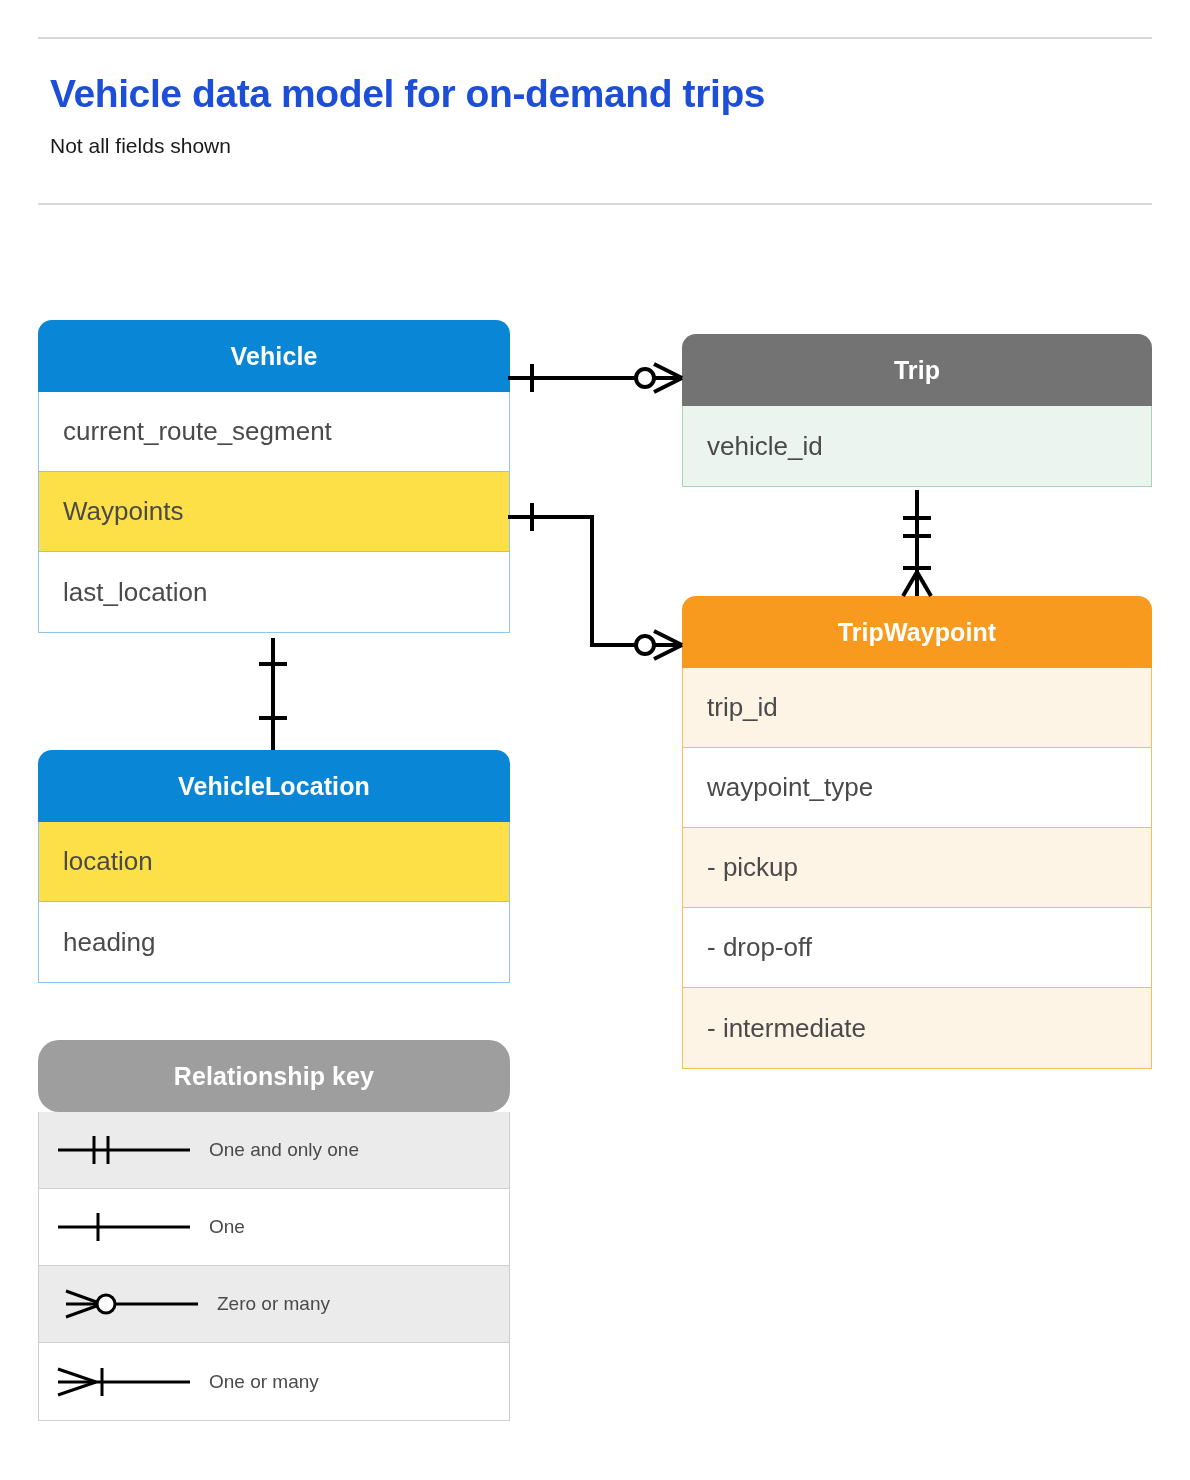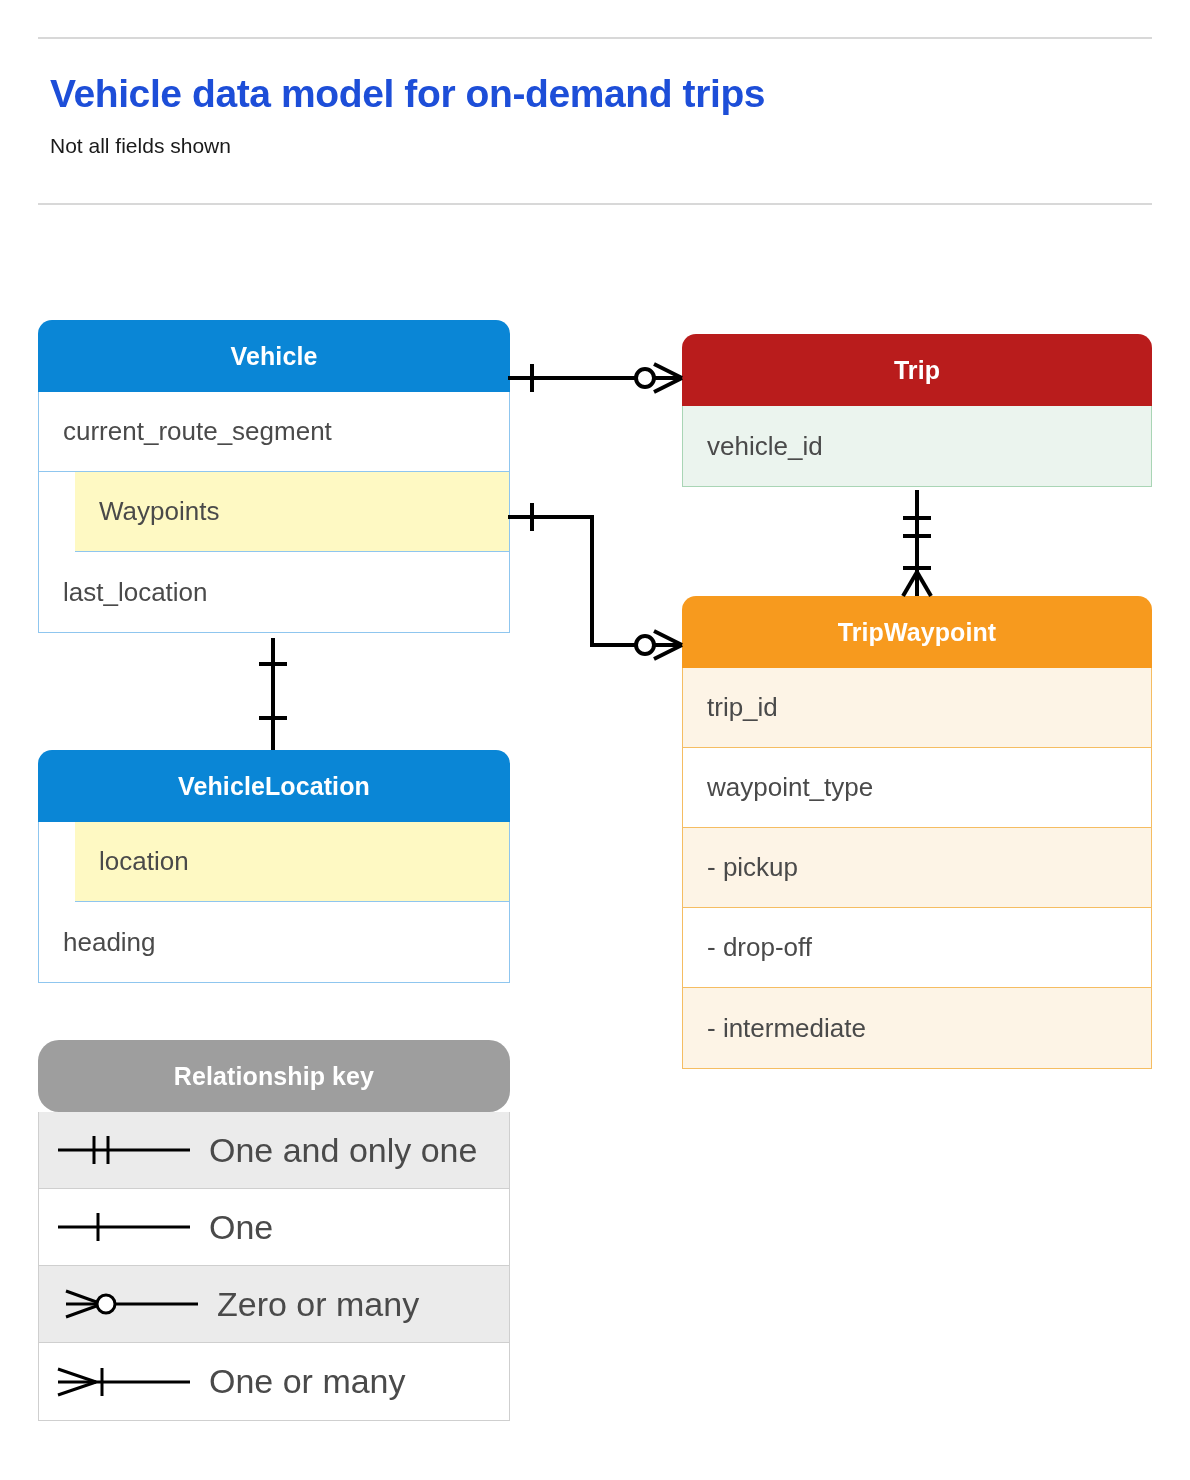--- a/index.html
+++ b/index.html
@@ -79,24 +79,24 @@
     box-sizing: border-box;
     border-bottom-style: solid;
     border-bottom-width: 1.5px;
   }
   .row:last-child { border-bottom: none; }
 
   
   .theme-blue .entity-header { background: #0a86d6; }
   .theme-blue .entity-rows   { border-color: #8fc6ef; }
   .theme-blue .row           { border-bottom-color: #8fc6ef; background: #ffffff; }
-  .theme-blue .row.hi        { background: #fef9c3; margin-left: 36px; }
-
-  
-  .theme-green .entity-header { background: #b91c1c; }
+  .theme-blue .row.hi        { background: #fde047; }
+
+  
+  .theme-green .entity-header { background: #737373; }
   .theme-green .entity-rows   { border-color: #a9d5b5; }
   .theme-green .row           { border-bottom-color: #a9d5b5; background: #ffffff; }
   .theme-green .row.hi        { background: #ebf4ee; }
 
   
   .theme-orange .entity-header { background: #f79a1e; }
   .theme-orange .entity-rows   { border-color: #f5bd62; }
   .theme-orange .row           { border-bottom-color: #f5bd62; background: #ffffff; }
   .theme-orange .row.hi        { background: #fdf4e6; }
 
@@ -123,21 +123,21 @@
   }
   .legend-row:last-child { border-bottom: none; }
   .legend-sym {
     width: 170px;
     flex: 0 0 170px;
     display: flex;
     align-items: center;
     justify-content: center;
   }
   .legend-label {
-    font-size: 34px;
+    font-size: 19px;
     color: #4a4a4a;
     white-space: nowrap;
     text-align: right;
   }
 
   
   #connectors {
     position: absolute;
     left: 0; top: 0;
     width: 1190px;

